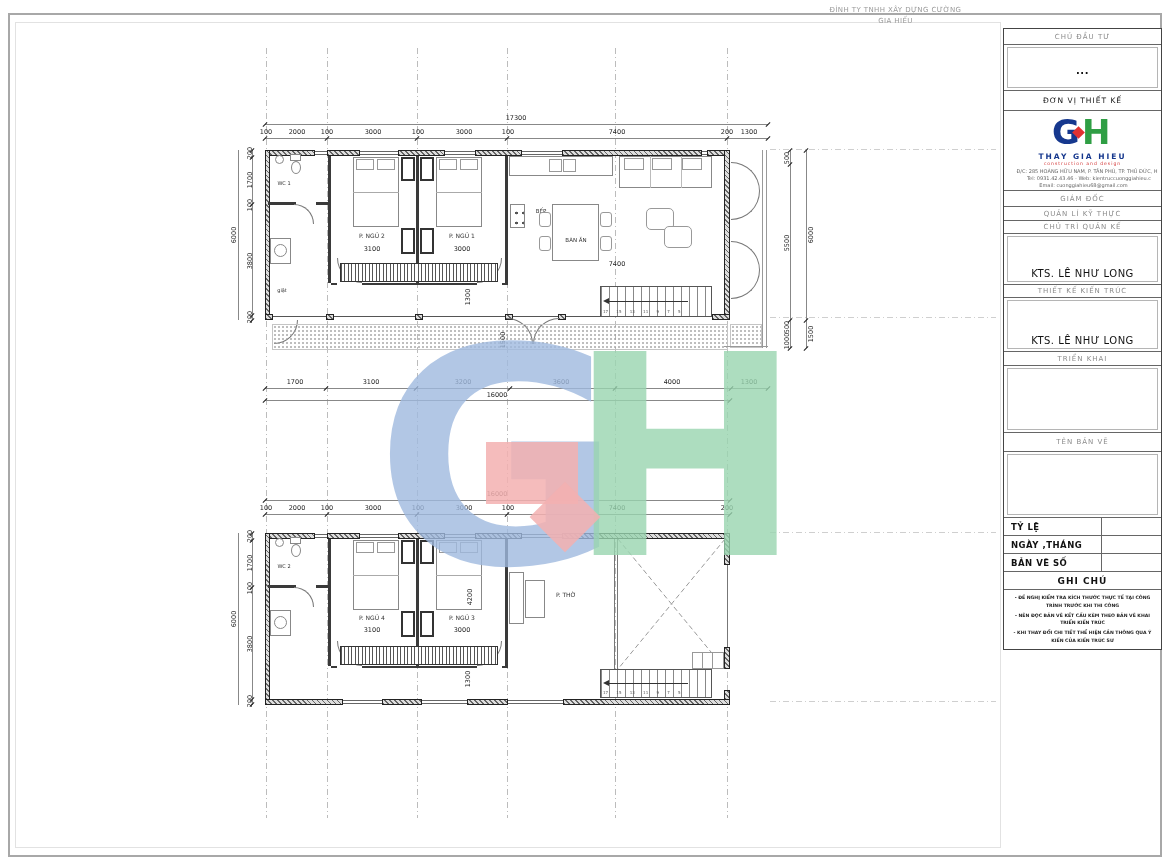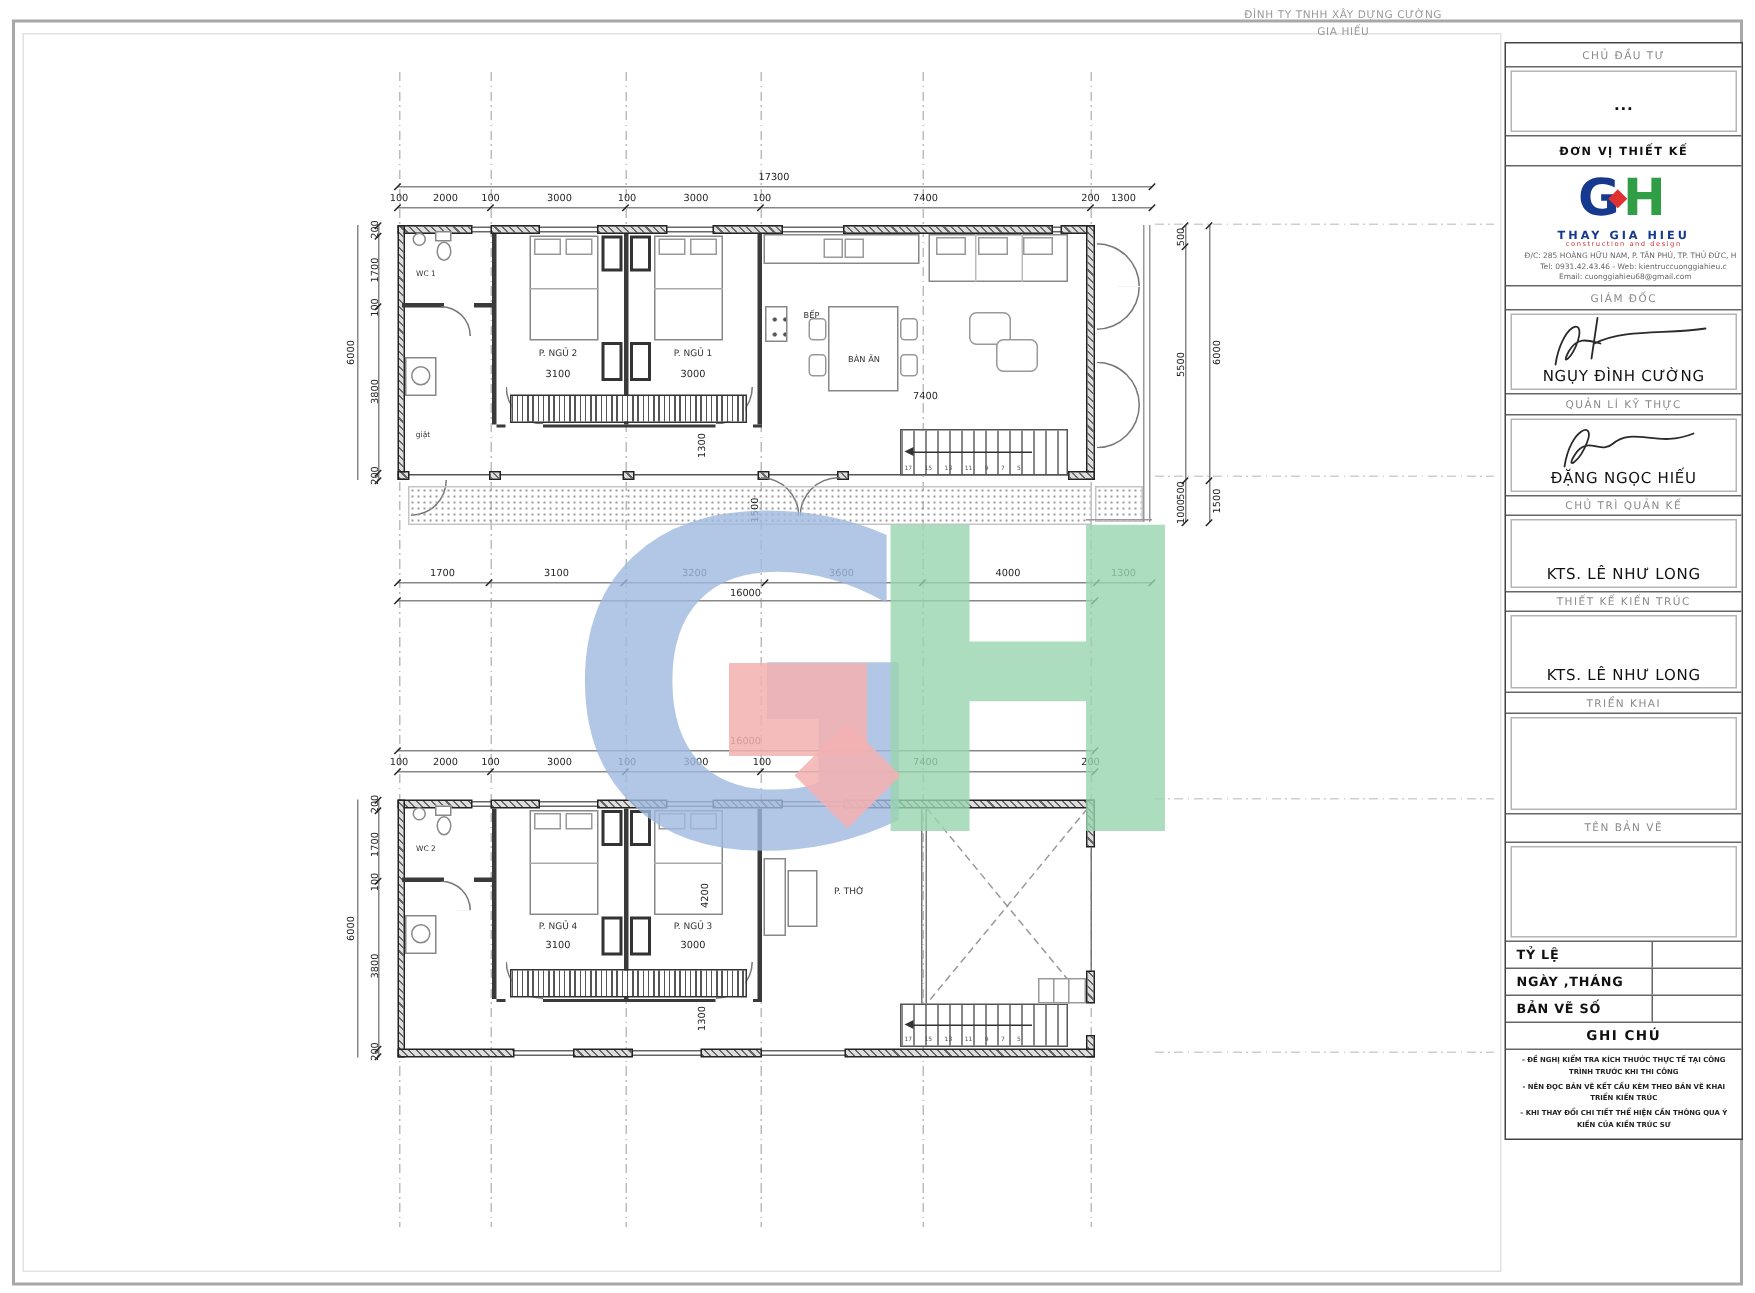--- a/index.html
+++ b/index.html
@@ -361,55 +361,41 @@
   </div>
 
   <div class="tb">
     <div class="tbr" style="height:16px">
         <span>CHỦ ĐẦU TƯ</span>
       </div>
     <div class="tbb" style="height:46px">
       <div class="tbi"></div>
       <b class="nm" style="bottom:14px;font-weight:bold">...</b>
     </div>
-    <div class="tbr" style="height:20px;color:#111;font-weight:bold;font-size:7.5px">
+    <div class="tbr" style="height:20px;color:#111;font-weight:normal;font-size:7.5px">
         <span>ĐƠN VỊ THIẾT KẾ</span>
       </div>
     <div class="tbb" style="height:80px;overflow:visible">
       <div class="a" style="left:0;right:0;top:2px;height:40px">
         <b class="a" style="left:48px;top:0;font-size:34px;line-height:38px;font-weight:bold;color:#16388e">G</b>
         <b class="a" style="left:78px;top:0;font-size:34px;line-height:38px;font-weight:bold;color:#2f9e44">H</b>
         <i class="a" style="left:70px;top:15px;width:9px;height:9px;background:#e03131;transform:rotate(45deg)"></i>
       </div>
       <div class="a" style="left:0;right:0;top:41px;text-align:center;font-size:7.5px;font-weight:bold;letter-spacing:2px;color:#16388e">THAY GIA HIEU</div>
       <div class="a" style="left:0;right:0;top:50px;text-align:center;font-size:4.5px;letter-spacing:1px;color:#d23232">construction and design</div>
       <div class="a" style="left:-22px;top:57px;width:210px;font-size:5px;color:#666;white-space:nowrap;text-align:center">Đ/C: 285 HOÀNG HỮU NAM, P. TÂN PHÚ, TP. THỦ ĐỨC, H</div>
       <div class="a" style="left:-10px;top:64px;width:190px;font-size:5px;color:#666;white-space:nowrap;text-align:center">Tel: 0931.42.43.46  -  Web: kientruccuonggiahieu.c</div>
       <div class="a" style="left:0;top:71px;width:159px;font-size:5px;color:#666;white-space:nowrap;text-align:center">Email: cuonggiahieu68@gmail.com</div>
     </div>
     <div class="tbr" style="height:16px">
         <span>GIÁM ĐỐC</span>
       </div>
-    <div class="tbb" style="height:56px">
-      <div class="tbi"></div>
-      <svg class="a" style="left:15px;top:2px" width="130" height="38" viewBox="0 0 130 38">
-        <path d="M18,34 C22,8 38,1 33,18 C29,30 21,36 27,25 C33,15 40,18 48,20 M46,3 L42,30 M44,20 C64,10 92,14 118,10" stroke="#2a2a2a" stroke-width="1.2" fill="none" stroke-linecap="round"></path>
-      </svg>
-      <b class="nm">NGỤY ĐÌNH CƯỜNG</b>
-    </div>
     <div class="tbr" style="height:14px">
         <span>QUẢN LÍ KỸ THỰC</span>
       </div>
-    <div class="tbb" style="height:54px">
-      <div class="tbi"></div>
-      <svg class="a" style="left:15px;top:2px" width="130" height="36" viewBox="0 0 130 36">
-        <path d="M24,32 C28,6 45,1 39,16 C34,29 24,35 31,24 C39,11 48,24 56,17 C70,5 86,20 110,10" stroke="#2a2a2a" stroke-width="1.2" fill="none" stroke-linecap="round"></path>
-      </svg>
-      <b class="nm">ĐẶNG NGỌC HIẾU</b>
-    </div>
     <div class="tbr" style="height:13px">
         <span>CHỦ TRÌ QUẢN KẾ</span>
       </div>
     <div class="tbb" style="height:51px">
       <div class="tbi"></div>
       <b class="nm">KTS. LÊ NHƯ LONG</b>
     </div>
     <div class="tbr" style="height:13px">
         <span>THIẾT KẾ KIẾN TRÚC</span>
       </div>

